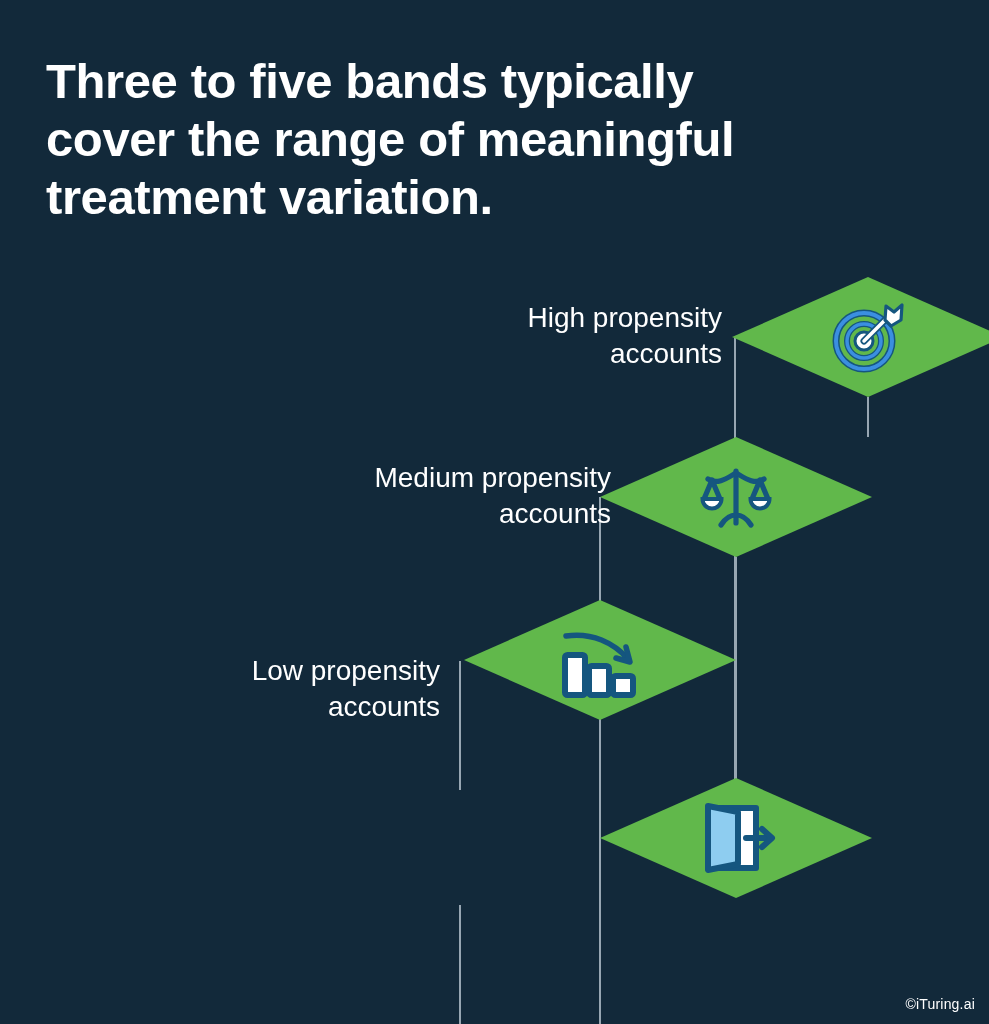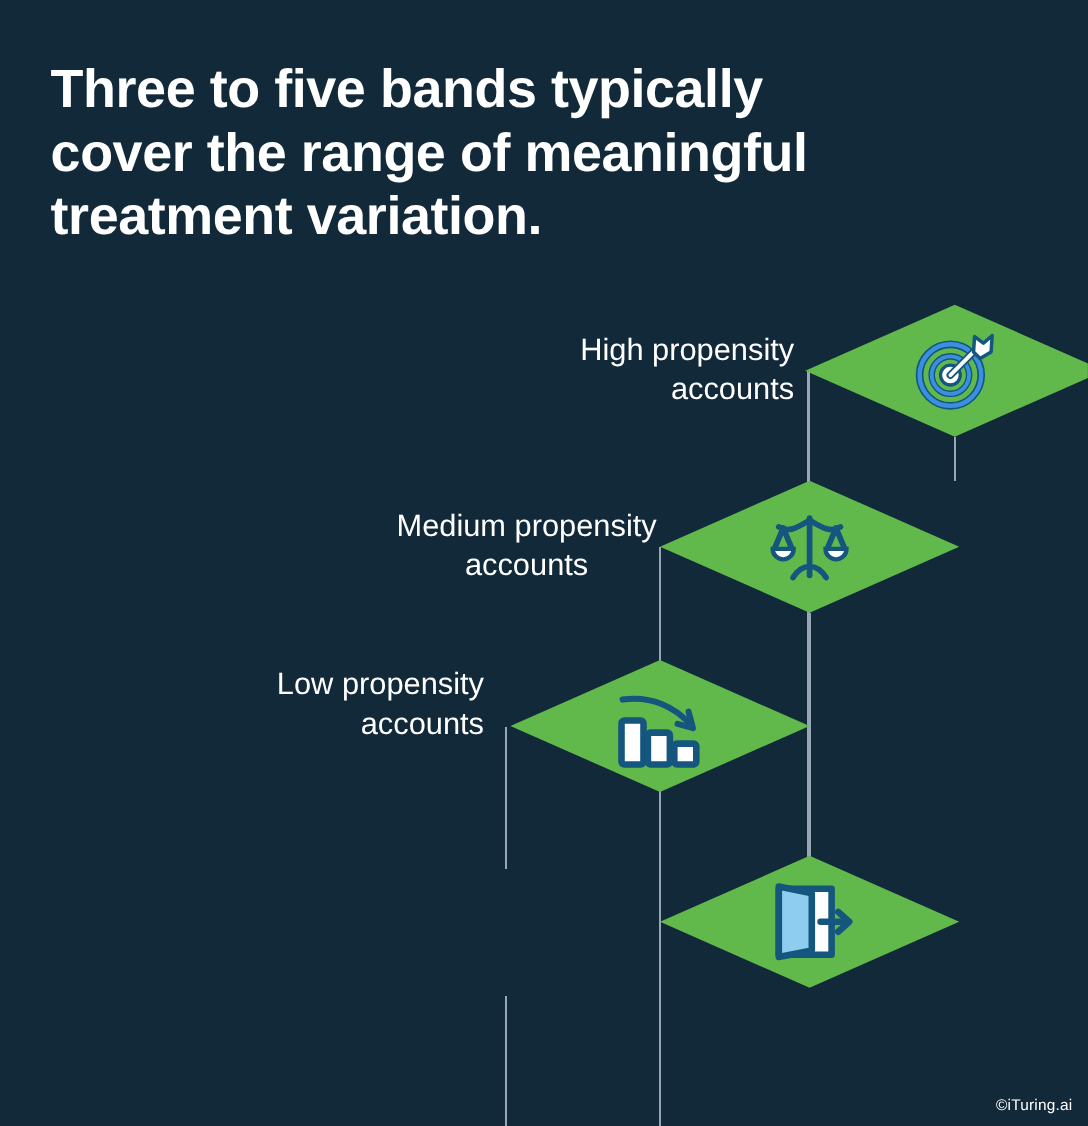--- a/index.html
+++ b/index.html
@@ -153,38 +153,38 @@
           <path d="M40 14 L40 66"></path>
           <path d="M12 22 C22 29, 34 19, 40 16 C46 19, 58 29, 68 22"></path>
           <path d="M25 68 C30 60, 36 58, 40 58 C44 58, 50 60, 55 68"></path>
           <path d="M8 42 L16 23 L24 42"></path>
           <path d="M56 42 L64 23 L72 42"></path>
         </g>
         <path d="M6.5 42 A9.5 9.5 0 0 0 25.5 42 Z" fill="#ffffff" stroke="#15567f" stroke-width="4"></path>
         <path d="M54.5 42 A9.5 9.5 0 0 0 73.5 42 Z" fill="#ffffff" stroke="#15567f" stroke-width="4"></path>
       </svg>
     </div>
-    <div class="band-label" style="left:597px; top:496px;text-align:center;">Medium propensity
+    <div class="band-label" style="left:611px; top:496px;">Medium propensity
 accounts</div>
 
     <div class="diamond-wrap" style="left:600px; top:660px;">
       <svg class="diamond-svg" width="272" height="120" viewBox="0 0 272 120">
         <polygon points="136,0 272,60 136,120 0,60" fill="#61b84b"></polygon>
       </svg>
     </div>
     <div class="band-icon" style="left:600px; top:663px;">
       <svg width="84" height="80" viewBox="0 0 84 80">
         <rect x="7" y="32" width="20" height="40" rx="2.5" fill="#ffffff" stroke="#15567f" stroke-width="6"></rect>
         <rect x="31" y="43" width="20" height="29" rx="2.5" fill="#ffffff" stroke="#15567f" stroke-width="6"></rect>
         <rect x="55" y="53" width="20" height="19" rx="2.5" fill="#ffffff" stroke="#15567f" stroke-width="6"></rect>
         <path d="M8 13 C34 9, 56 20, 70 36" fill="none" stroke="#15567f" stroke-width="5.5" stroke-linecap="round"></path>
         <path d="M58 35 L72 39 L68 24" fill="none" stroke="#15567f" stroke-width="5.5" stroke-linecap="round" stroke-linejoin="round"></path>
       </svg>
     </div>
-    <div class="band-label" style="left:440px; top:640px;">Low propensity
+    <div class="band-label" style="left:440px; top:689px;">Low propensity
 accounts</div>
 
     <div class="diamond-wrap" style="left:736px; top:838px;">
       <svg class="diamond-svg" width="272" height="120" viewBox="0 0 272 120">
         <polygon points="136,0 272,60 136,120 0,60" fill="#61b84b"></polygon>
       </svg>
     </div>
     <div class="band-icon" style="left:736px; top:838px;">
       <svg width="80" height="80" viewBox="0 0 80 80">
         <path d="M12 10 H60 V70 H12 Z" fill="#ffffff" stroke="#15567f" stroke-width="6" stroke-linejoin="round"></path>

